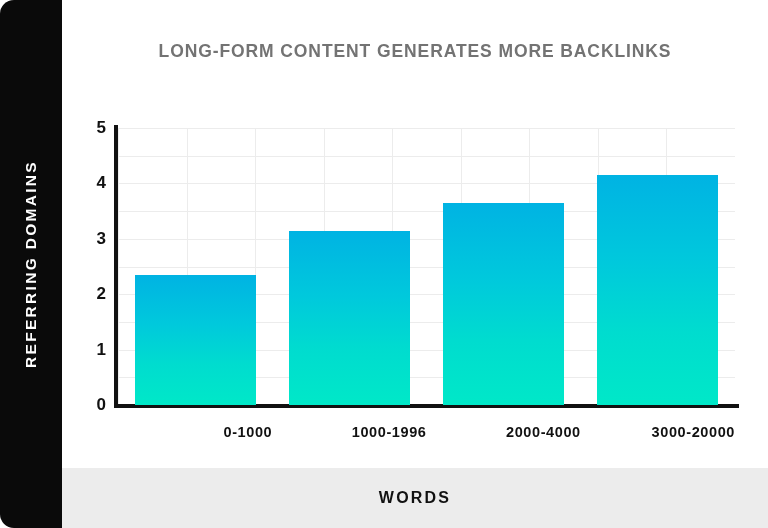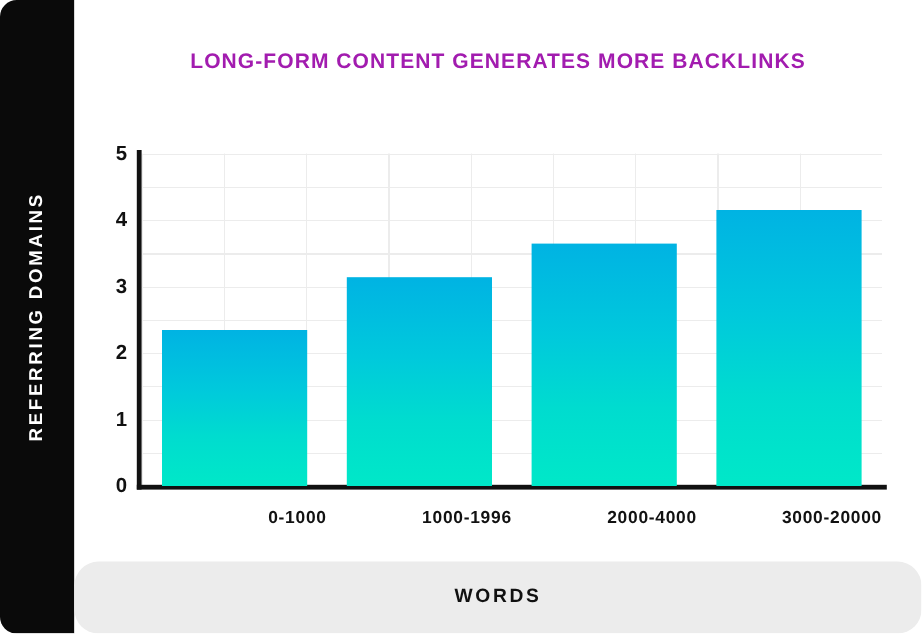--- a/index.html
+++ b/index.html
@@ -57,21 +57,21 @@
 
   
   #title-block {
     position: absolute;
     left: 0;
     top: 34px;
     width: 706px;
     text-align: center;
   }
   .title-line {
-    color: #a21caf;
+    color: #737373;
     font-size: 17.5px;
     font-weight: bold;
     letter-spacing: 0.9px;
     line-height: 34px;
     font-family: "Liberation Sans", sans-serif;
   }
 
   
   #chart-region {
     position: absolute;
@@ -189,21 +189,20 @@
   #footer {
     position: absolute;
     left: 62px;
     top: 468px;
     width: 706px;
     height: 60px;
     background: #ececec;
     display: flex;
     align-items: center;
     justify-content: center;
-    border-radius: 20px;
   }
   #footer-label {
     color: #111111;
     font-size: 16px;
     font-weight: bold;
     letter-spacing: 2.2px;
     font-family: "Liberation Sans", sans-serif;
   }
 </style>
 </head>

